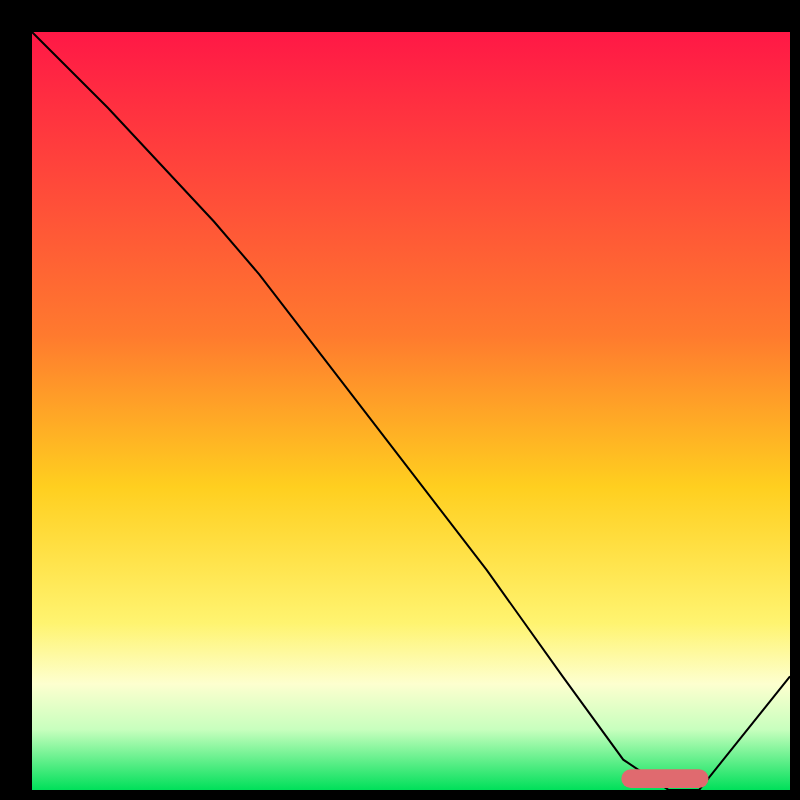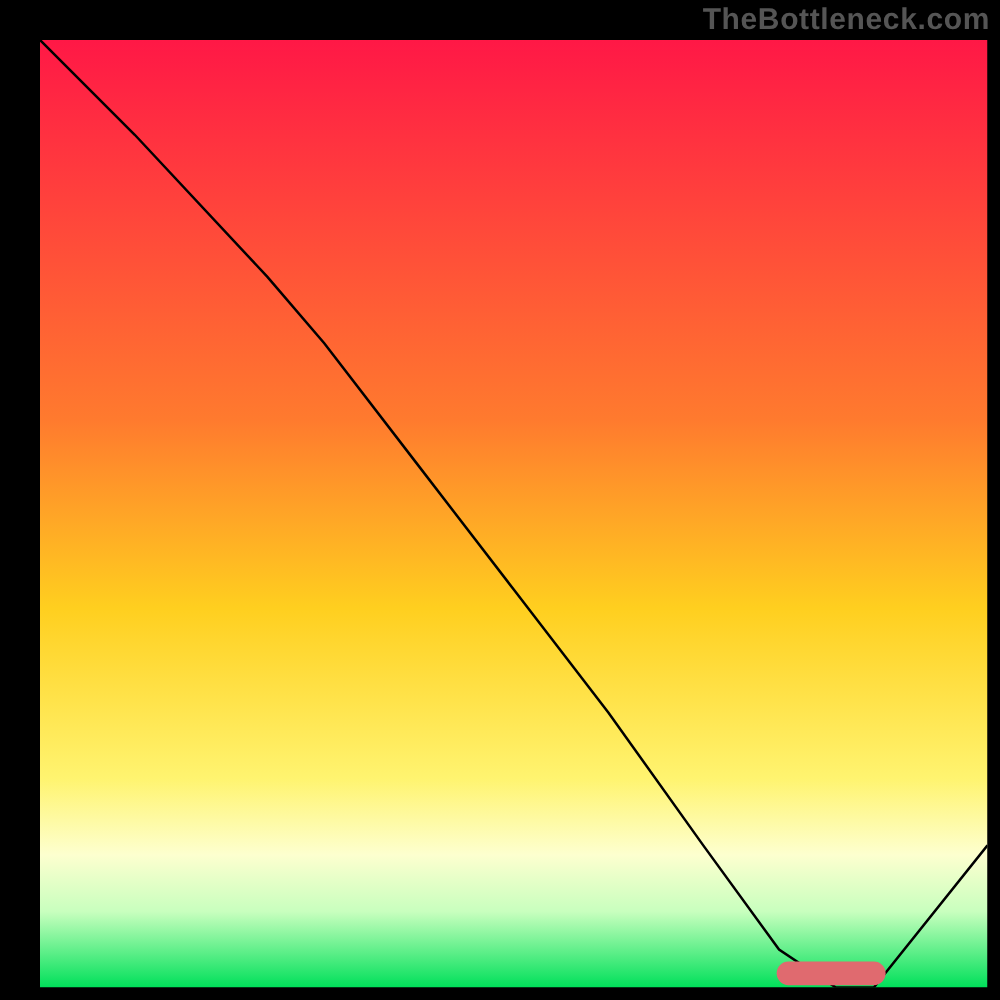--- a/index.html
+++ b/index.html
@@ -37,21 +37,20 @@
     display: block;
     width: 100%;
     height: 100%;
   }
 </style>
 </head>
 <body>
 
 <div class="frame">
 
-  <div class="watermark">TheBottleneck.com</div>
 
   <div class="plot-area">
     <svg viewBox="0 0 100 100" preserveAspectRatio="none">
       <defs>
         <linearGradient id="bg-grad" x1="0" y1="0" x2="0" y2="1">
         <stop offset="0%" stop-color="#ff1846"></stop>
             <stop offset="40%" stop-color="#ff7a2e"></stop>
             <stop offset="60%" stop-color="#ffcf1f"></stop>
             <stop offset="78%" stop-color="#fff470"></stop>
             <stop offset="86%" stop-color="#fdffcf"></stop>

